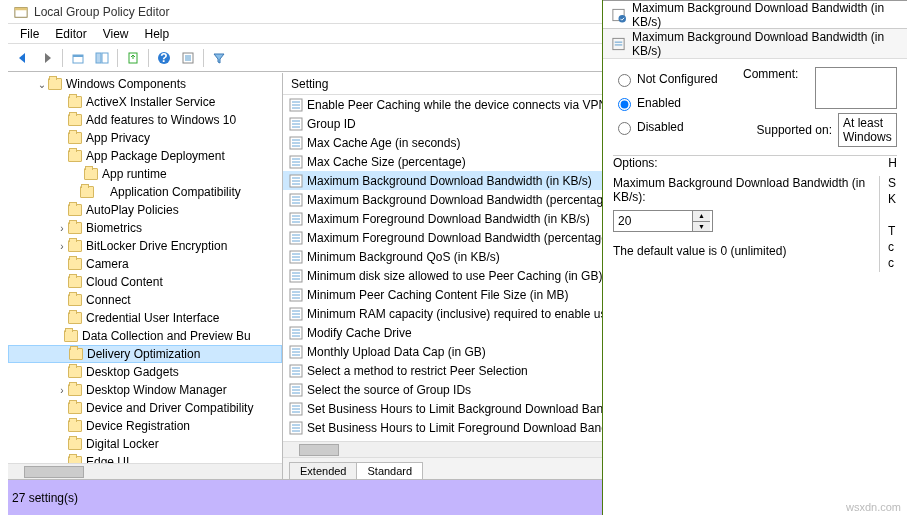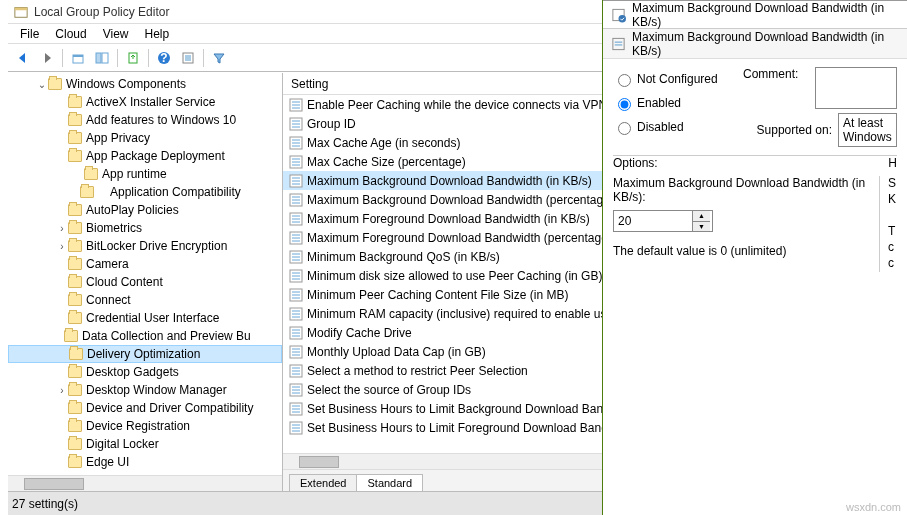--- a/index.html
+++ b/index.html
@@ -38,21 +38,21 @@
     .list-body { flex: 1; overflow-y: hidden; overflow-x:hidden;}
     .list-row { display: flex; align-items: center; height: 19px; padding-left: 6px; white-space: nowrap; cursor:default;}
     .list-row.selected { background: #cce8ff; }
     .setting-icon { width: 14px; height: 14px; margin-right: 4px; flex-shrink:0;}
     .list-tabs { height: 22px; border-top: 1px solid #ddd; display: flex; align-items: flex-end; padding-left: 6px; background: #f3f3f3;}
     .list-tab { padding: 2px 10px; border: 1px solid #bbb; border-bottom:none; background: #fff; margin-right: -1px; font-size:11px; cursor:default;}
     .list-tab.inactive { background: #f0f0f0; }
 
     .hscroll { height: 16px; background: #f0f0f0; border-top:1px solid #ddd; display:flex; align-items:center;}
     .hscroll-thumb{height:12px;background:#ccc;border:1px solid #aaa;margin:0 16px;}
-    .status-bar { height: 24px; border-top: 1px solid #bbb; display: flex; align-items:center; padding-left: 4px; background: #e5e5e5; font-size:11px;}
+    .status-bar { height: 36px; border-top: 1px solid #bbb; display: flex; align-items:center; padding-left: 4px; background: #c4b5fd; font-size:11px;}
 
     
     .dialog-title { height: 28px; display: flex; align-items: center; padding: 0 8px; background: #fff; border-bottom: 1px solid #ccc; }
     .dialog-title-icon{width:16px;height:16px;margin-right:6px;}
     .dialog-sub { height: 30px; display: flex; align-items: center; padding: 0 8px; background: #f6f6f6; border-bottom:1px solid #ddd;}
     .dialog-body { padding: 8px 10px 8px 10px; display:flex; flex-direction:column; }
     .radio-row { display: flex; align-items: center; height: 24px; }
     .radio-row input { margin-right: 6px; }
     .field-box { flex:1; border:1px solid #888; height: 22px; background:#fff; padding: 2px 4px; display:flex; align-items:center; overflow:hidden;}
     .options-sep { border-top: 1px solid #ccc; margin: 8px 0 6px 0; display:flex; justify-content:space-between;}
@@ -73,21 +73,21 @@
   <div class="title-bar">
     <svg class="title-icon" viewBox="0 0 16 16">
         <rect x="1" y="3" width="14" height="11" fill="#fff" stroke="#8a7a40"></rect>
         <rect x="1" y="3" width="14" height="3" fill="#e3c77a"></rect>
       </svg>
     <span class="title-text">Local Group Policy Editor</span>
   </div>
 
   <div class="menu-bar">
     <span class="menu-item">File</span>
-    <span class="menu-item">Cloud</span>
+    <span class="menu-item">Editor</span>
     <span class="menu-item">View</span>
     <span class="menu-item">Help</span>
   </div>
 
   <div class="toolbar">
     <span class="tb-btn">
         <svg width="14" height="14" viewBox="0 0 14 14">
           <path d="M9 2 L3 7 L9 12 Z" fill="#1e74d6"></path>
         </svg>
       </span>

